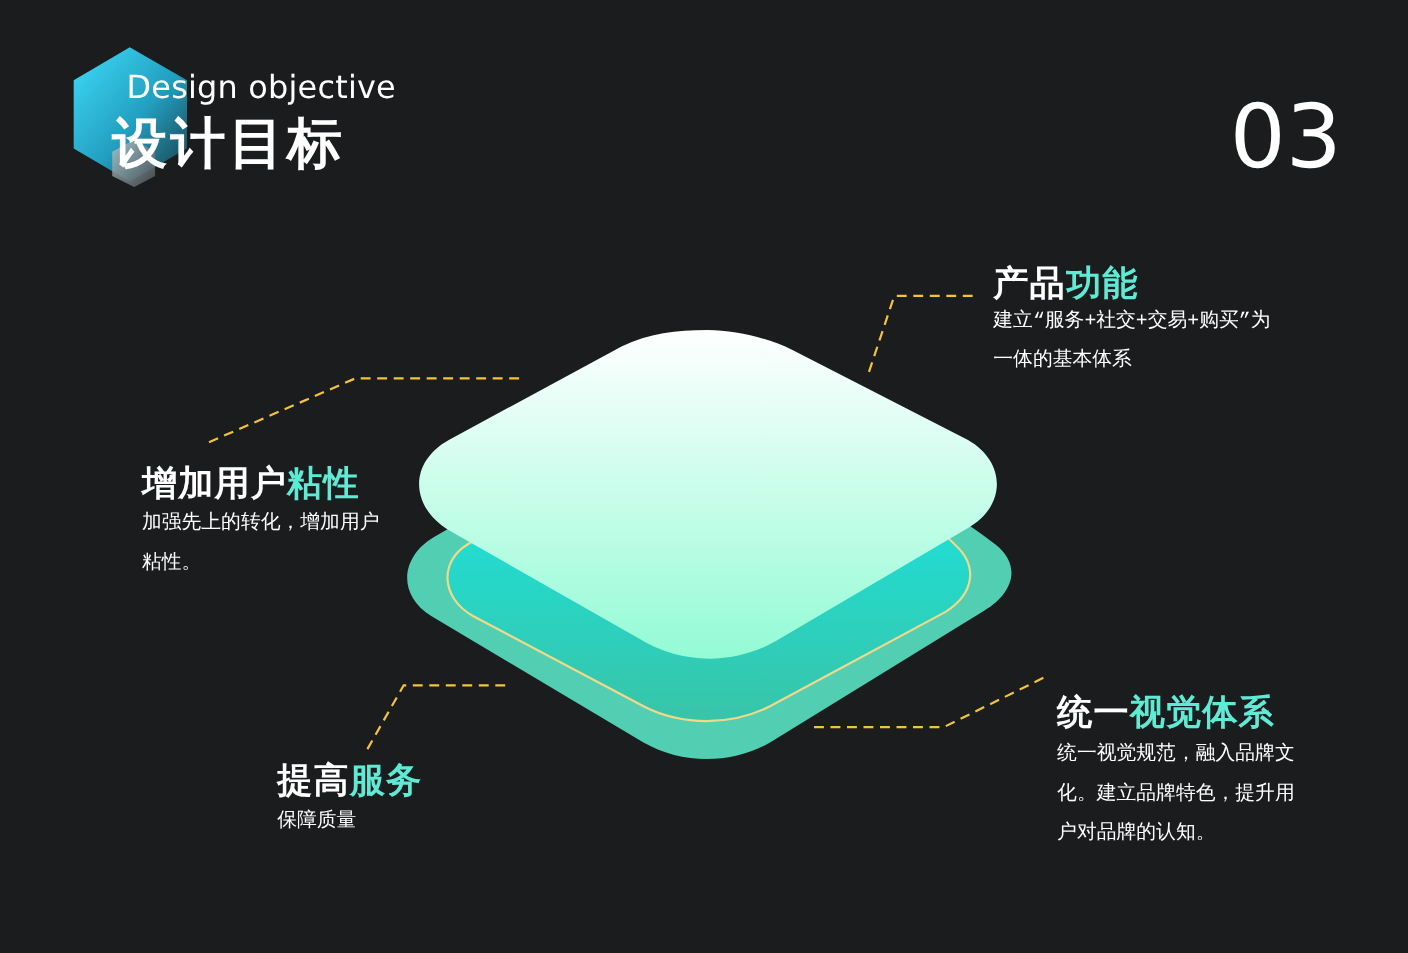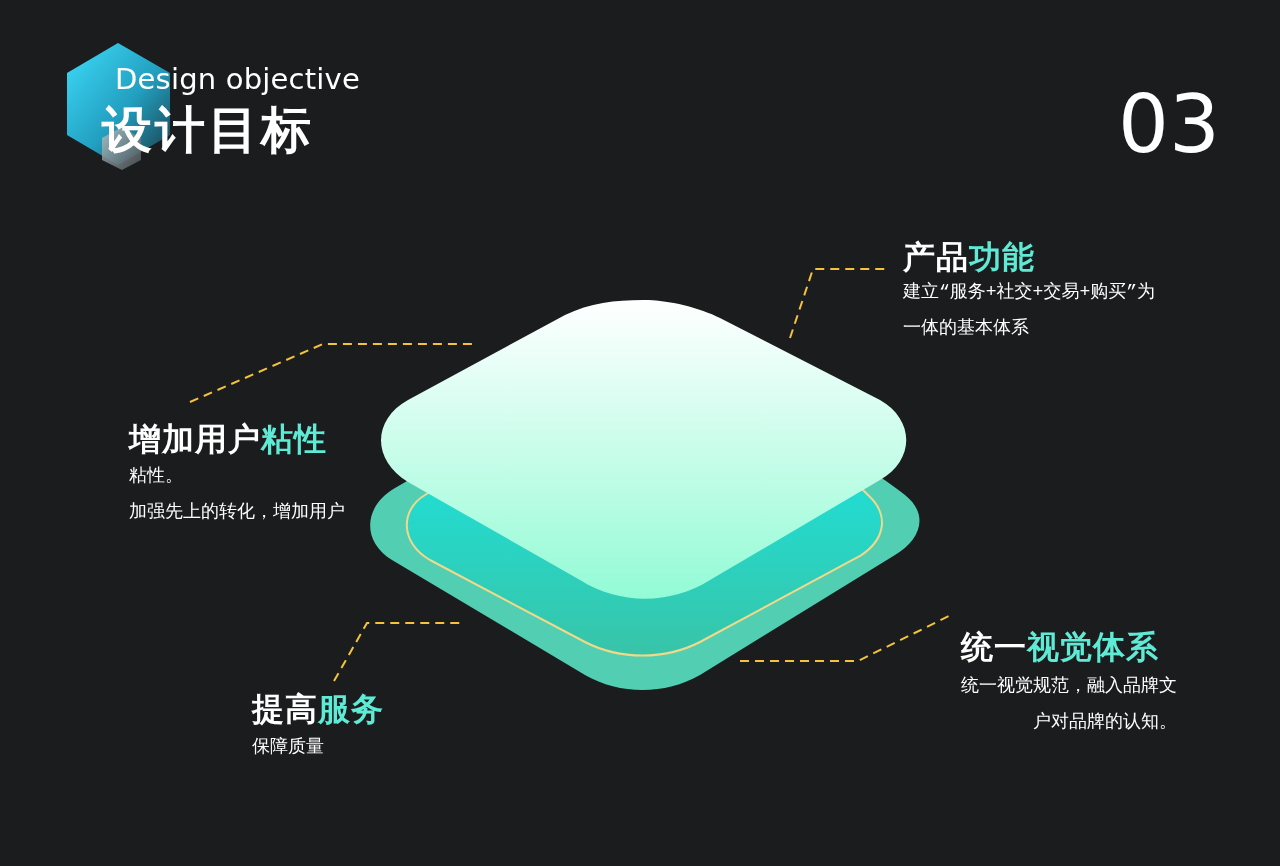--- a/index.html
+++ b/index.html
@@ -117,31 +117,32 @@
     <div>建立“服务+社交+交易+购买”为</div>
     <div>一体的基本体系</div>
   </div>
 </div>
 
 <div class="abs" style="left:82px; top:420px;margin-left:47px;">
   <div class="block-title">
     <span>增加用户</span><span class="accent">粘性</span>
   </div>
   <div class="block-desc" style="margin-top:-1px;">
+    <div>加强先上的转化，增加用户</div>
     <div>粘性。</div>
-    <div>加强先上的转化，增加用户</div>
   </div>
 </div>
 
 <div class="abs" style="left:961px; top:584px;margin-top:44px;">
   <div class="block-title">
     <span>统一</span><span class="accent">视觉体系</span>
   </div>
-  <div class="block-desc" style="margin-top:1px;text-align:right;">
+  <div class="block-desc" style="margin-top:1px;">
     <div>统一视觉规范，融入品牌文</div>
+    <div>化。建立品牌特色，提升用</div>
     <div>户对品牌的认知。</div>
   </div>
 </div>
 
 <div class="abs" style="left:252px; top:690px;">
   <div class="block-title">
     <span>提高</span><span class="accent">服务</span>
   </div>
   <div class="block-desc" style="margin-top:0px;">
     <div>保障质量</div>

